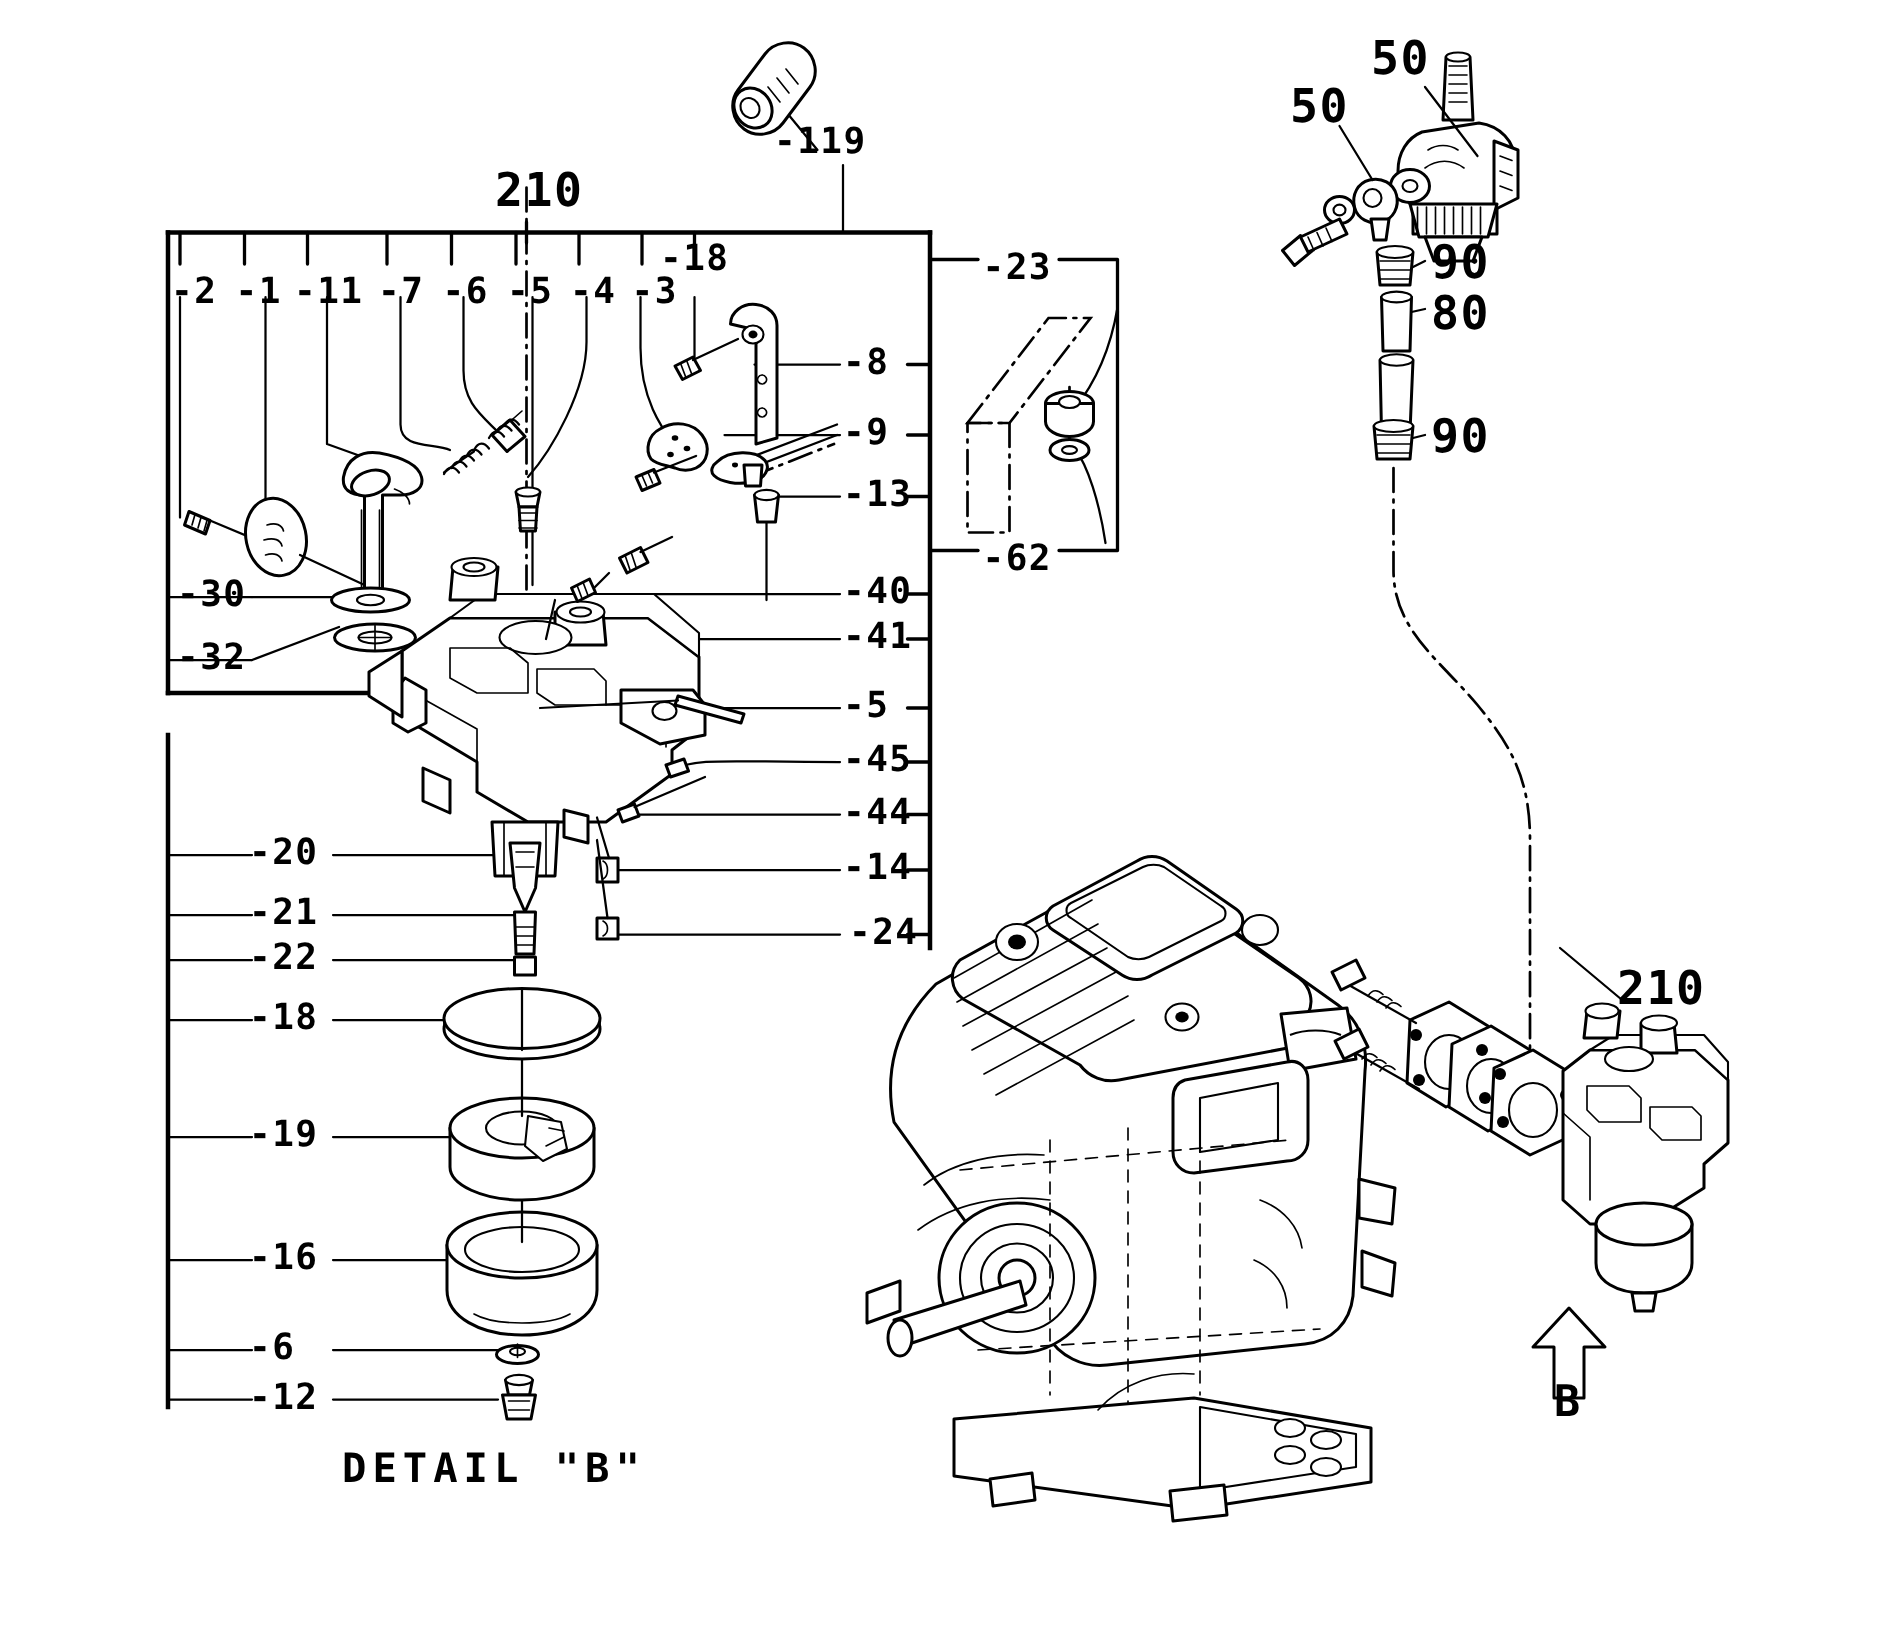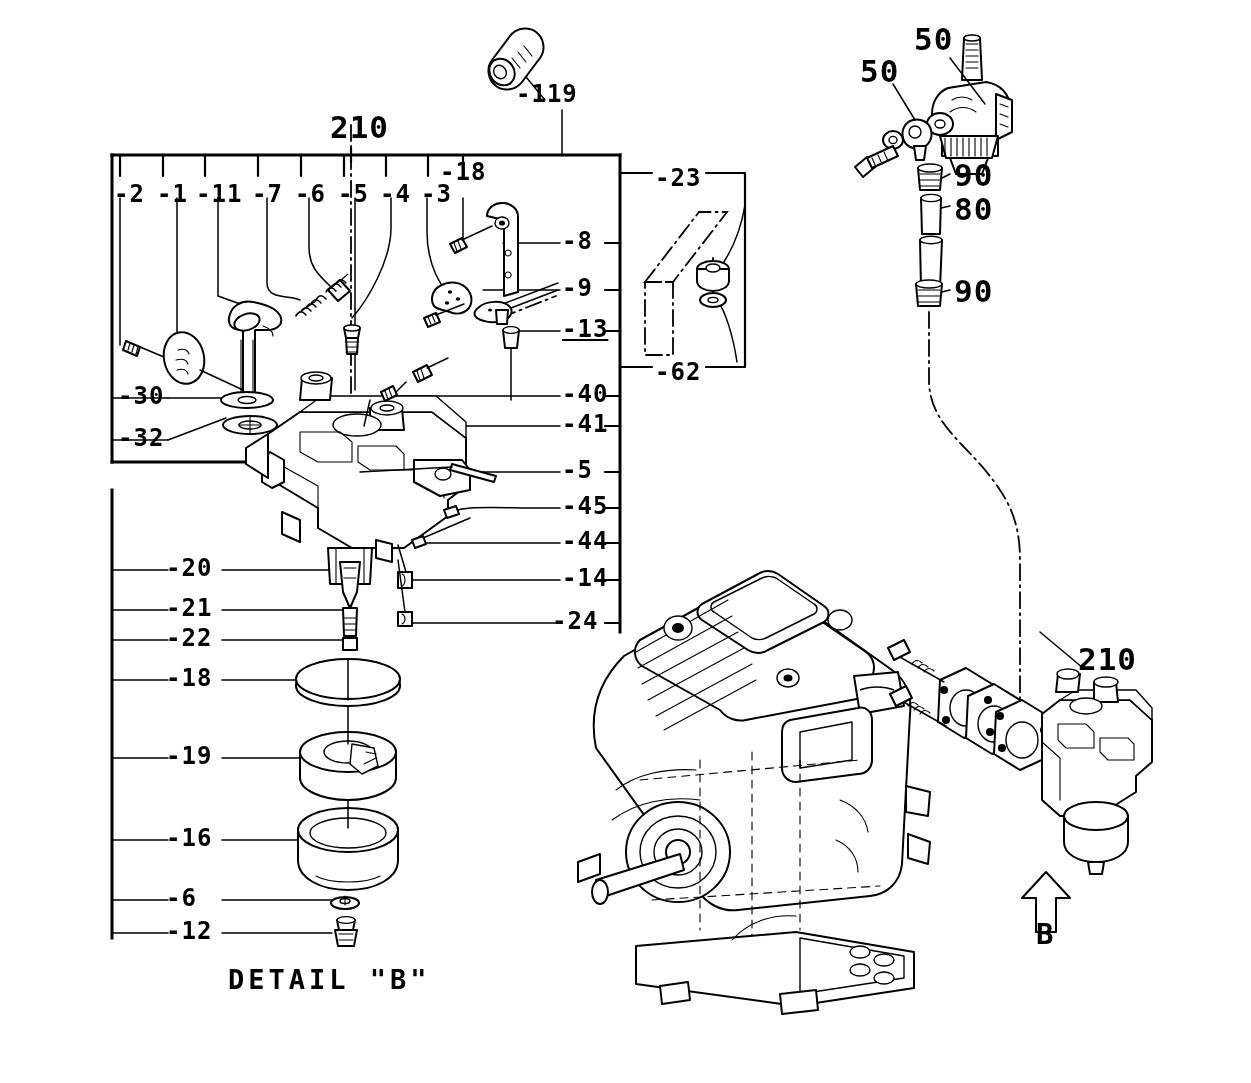--- a/index.html
+++ b/index.html
@@ -589,28 +589,28 @@
   <div class="lbl lbl-part" style="left:440px;top:160px;">-18</div>
 
   <div class="lbl lbl-big" style="left:330px;top:112px;">210</div>
 
   <div class="lbl lbl-part" style="left:516px;top:82px;">-119</div>
   <div class="lbl lbl-part" style="left:655px;top:166px;">-23</div>
   <div class="lbl lbl-part" style="left:655px;top:360px;">-62</div>
 
   <div class="lbl lbl-part" style="left:562px;top:229px;">-8</div>
   <div class="lbl lbl-part" style="left:562px;top:276px;">-9</div>
-  <div class="lbl lbl-part" style="left:562px;top:317px;text-decoration:underline;">-13</div>
+  <div class="lbl lbl-part" style="left:562px;top:317px;">-13</div>
   <div class="lbl lbl-part" style="left:562px;top:382px;">-40</div>
   <div class="lbl lbl-part" style="left:562px;top:412px;">-41</div>
   <div class="lbl lbl-part" style="left:562px;top:458px;">-5</div>
   <div class="lbl lbl-part" style="left:562px;top:494px;">-45</div>
   <div class="lbl lbl-part" style="left:562px;top:529px;">-44</div>
   <div class="lbl lbl-part" style="left:562px;top:566px;">-14</div>
-  <div class="lbl lbl-part" style="left:552px;top:609px;">-24</div>
+  <div class="lbl lbl-part" style="left:566px;top:609px;">-24</div>
 
   <div class="lbl lbl-part" style="left:118px;top:384px;">-30</div>
   <div class="lbl lbl-part" style="left:118px;top:426px;">-32</div>
   <div class="lbl lbl-part" style="left:166px;top:556px;">-20</div>
   <div class="lbl lbl-part" style="left:166px;top:596px;">-21</div>
   <div class="lbl lbl-part" style="left:166px;top:626px;">-22</div>
   <div class="lbl lbl-part" style="left:166px;top:666px;">-18</div>
   <div class="lbl lbl-part" style="left:166px;top:744px;">-19</div>
   <div class="lbl lbl-part" style="left:166px;top:826px;">-16</div>
   <div class="lbl lbl-part" style="left:166px;top:886px;">-6</div>

